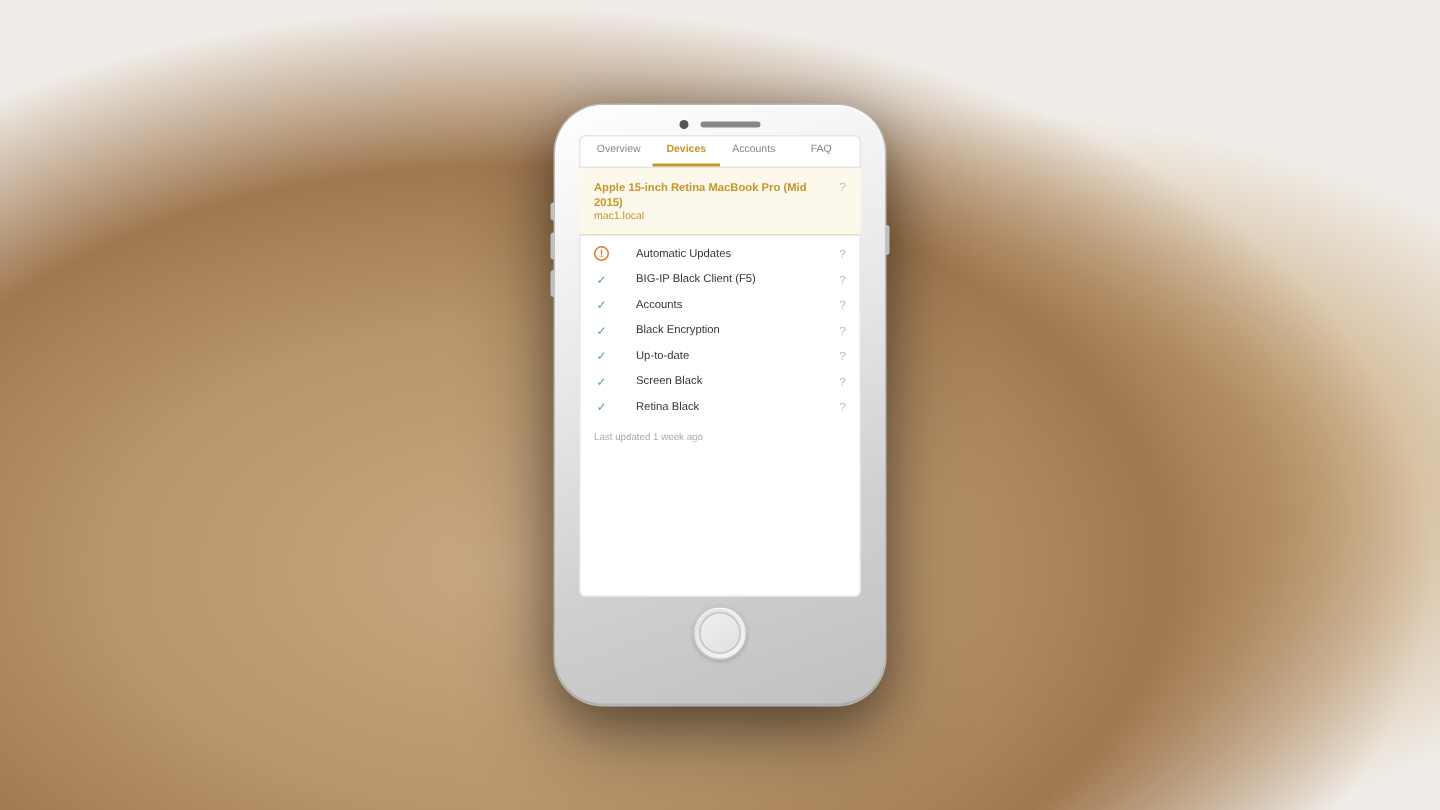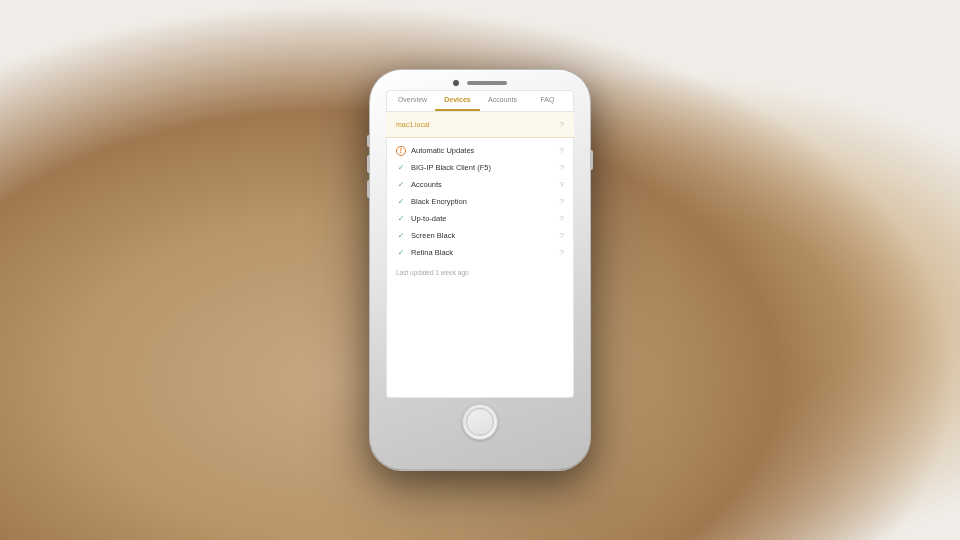--- a/index.html
+++ b/index.html
@@ -149,22 +149,21 @@
 
     .status-item {
       display: flex;
       align-items: center;
       padding: 3.5px 10px;
       justify-content: space-between;
     }
 
     .status-left {
       display: flex;
-      align-items: center;
-      gap: 5px;
+      gap: 18px;
     }
 
     .status-icon {
       width: 10px;
       height: 10px;
       display: flex;
       align-items: center;
       justify-content: center;
       font-size: 8px;
       flex-shrink: 0;
@@ -306,20 +305,21 @@
         <div class="screen-tab">
           <span>Accounts</span>
         </div>
         <div class="screen-tab">
           <span>FAQ</span>
         </div>
       </div>
 
       <div class="device-card">
         <div class="device-info">
+          <div class="device-name">Apple 15-inch Retina MacBook Pro (Mid 2015)</div>
           <div class="device-hostname">mac1.local</div>
         </div>
         <div class="device-help">?</div>
       </div>
 
       <div class="status-list">
 
         <div class="status-item">
           <div class="status-left">
             <div class="status-icon warning">

